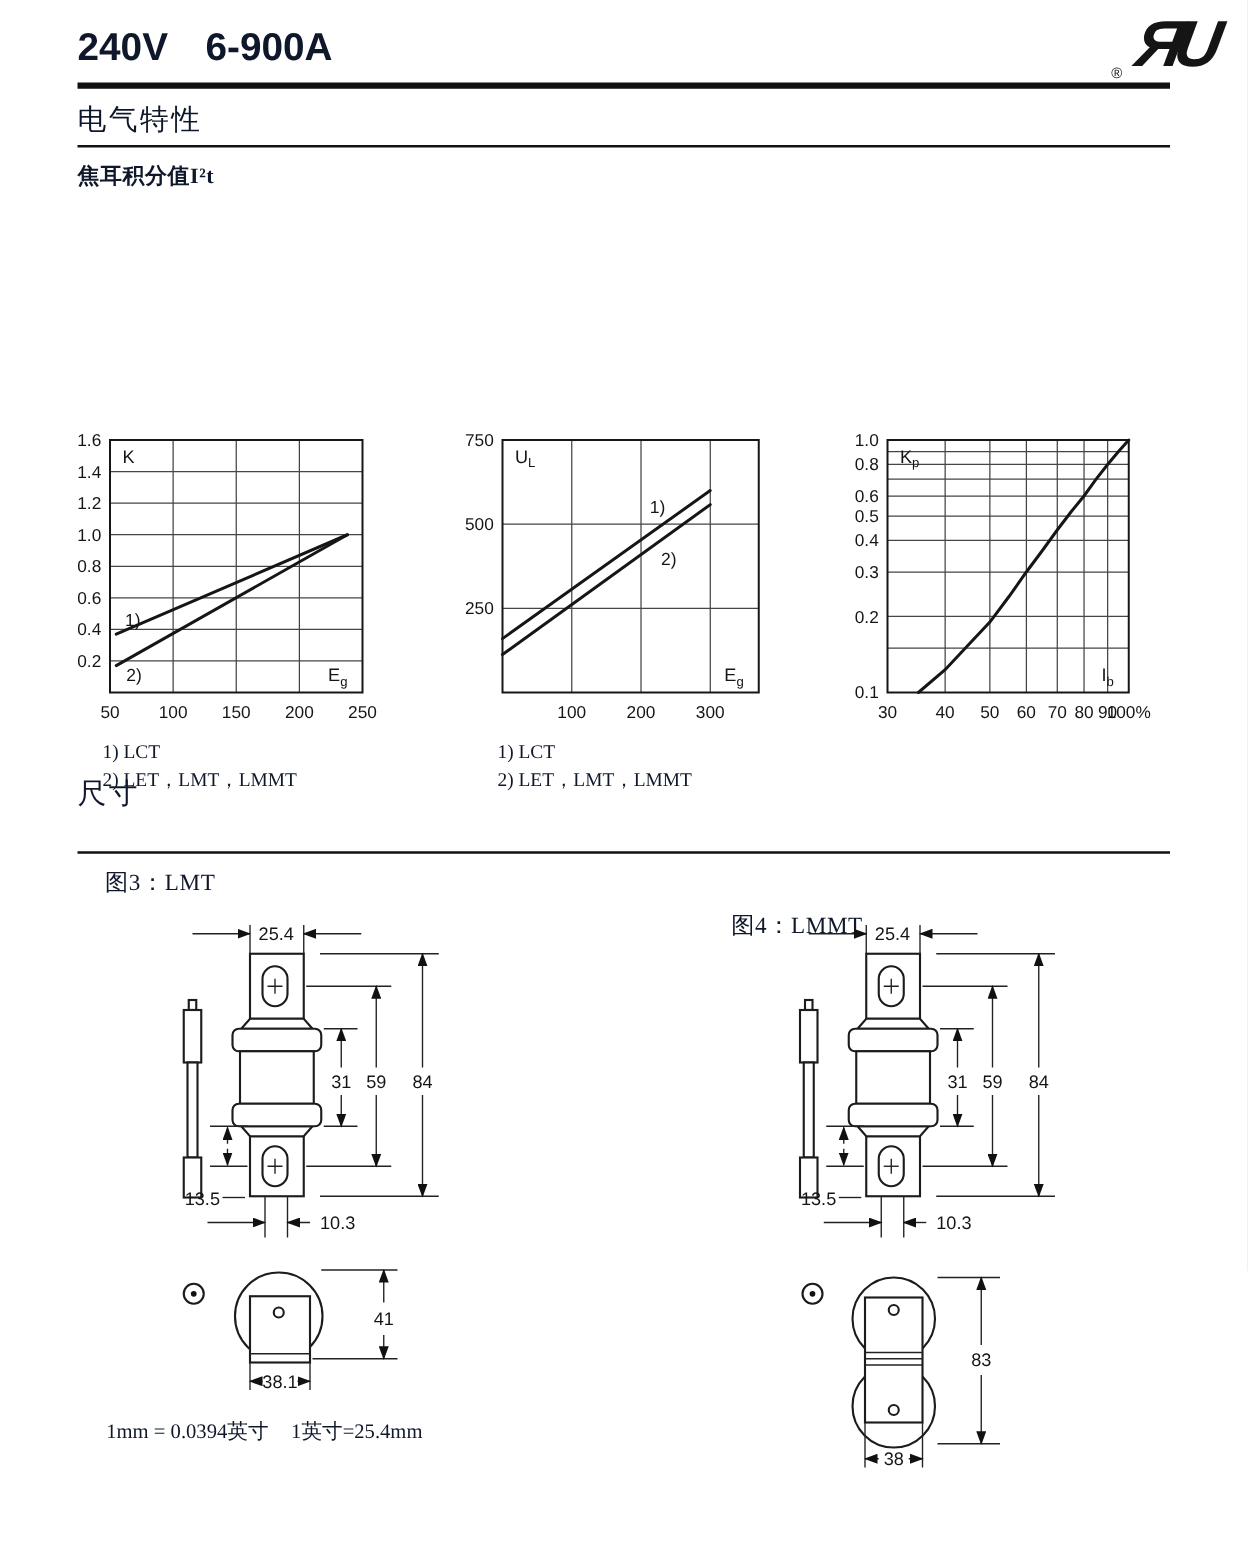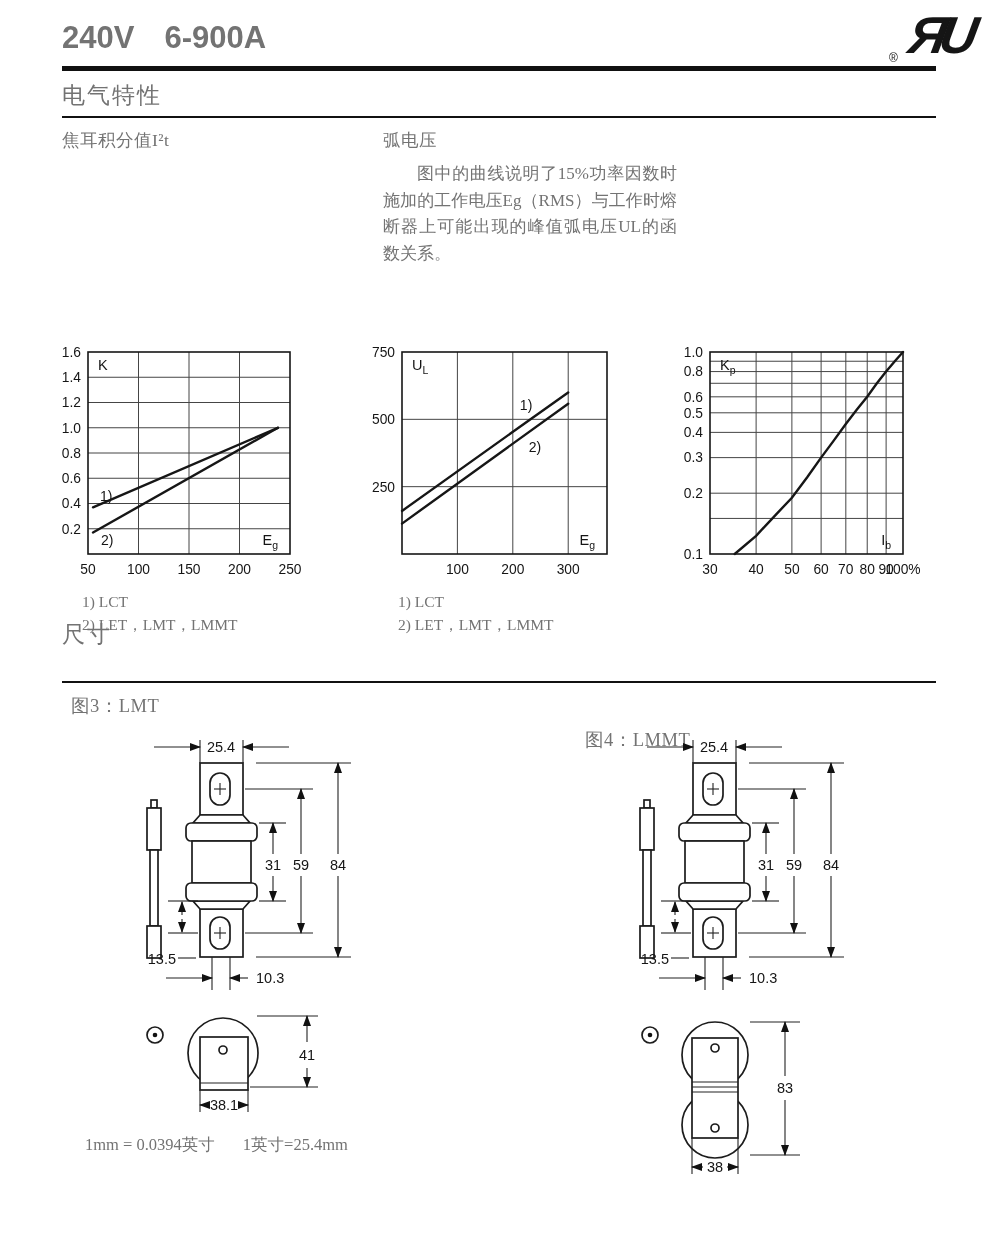--- a/index.html
+++ b/index.html
@@ -1,30 +1,30 @@
 <!DOCTYPE html>
 <html><head>
 <meta charset="utf-8">
 <style>
   html,body{margin:0;padding:0;background:#e8e8e8}
-  .page{position:relative;width:998px;height:1237px;background:#ffffff;color:#737373;
+  .page{position:relative;width:998px;height:1237px;background:#ffffff;color:#0f172a;
         font-family:"Liberation Serif","DejaVu Serif",serif;overflow:hidden;margin:0 auto}
   .abs{position:absolute}
   .title{font-family:"Liberation Sans","DejaVu Sans",sans-serif;font-weight:bold;font-size:31px}
   .title span{margin-right:30px}
   .rule-thick{background:#111;height:5px}
   .rule-thin{background:#111;height:2px}
   .sec-head{font-size:23px;font-weight:normal;letter-spacing:2px}
   .col{font-size:17px;line-height:1.56;text-align:justify}
-  .col h3{font-size:17.5px;margin:0 0 7px 0;font-weight:normal;letter-spacing:.5px}
+  .col h3{font-size:17.5px;margin:0 0 7px 0;font-weight:bold;letter-spacing:.5px}
   .col p{margin:0;text-indent:2em}
   .legend{font-size:15.5px;line-height:1.5}
   .caption{font-size:18.5px;letter-spacing:.5px}
   .footer{font-size:16.5px;line-height:1.58}
-  .footer .gap{display:inline-block;margin-left:28px}
+  .footer .gap{display:inline-block;margin-left:18px}
   svg text{fill:#151515;font-family:"Liberation Sans","DejaVu Sans",sans-serif}
   .fig text{font-size:14.5px}
   .figshape{fill:#ffffff;stroke:#1c1c1c;stroke-width:1.7}
   .dim{stroke:#222;stroke-width:1.1;fill:none}
   .dimarrow{fill:#111}
 </style>
 </head>
 <body>
 
 <div class="page">
@@ -40,24 +40,20 @@
     <text x="4" y="59" font-size="12">®</text>
   </svg>
 
   <div class="abs rule-thick" style="left:62px;top:66px;width:874px"></div>
 
   <div class="abs sec-head" style="left:62px;top:80px">电气特性</div>
   <div class="abs rule-thin" style="left:62px;top:116px;width:874px"></div>
 
   <div class="abs col" style="left:62px;top:127px;width:296px">
     <h3>焦耳积分值I²t</h3>
-  </div>
-  <div class="abs col" style="left:383px;top:127px;width:294px">
-    <h3>弧电压</h3>
-    <p>图中的曲线说明了15%功率因数时施加的工作电压Eg（RMS）与工作时熔断器上可能出现的峰值弧电压UL的函数关系。</p>
   </div>
 
   <svg id="chart-1" class="abs" style="left:48px;top:342px" width="255" height="245">
       <line x1="90.5" y1="10" x2="90.5" y2="212" stroke="#454545" stroke-width="1"></line>
       <line x1="141" y1="10" x2="141" y2="212" stroke="#454545" stroke-width="1"></line>
       <line x1="191.5" y1="10" x2="191.5" y2="212" stroke="#454545" stroke-width="1"></line>
       <line x1="40" y1="186.75" x2="242" y2="186.75" stroke="#454545" stroke-width="1"></line>
       <line x1="40" y1="161.5" x2="242" y2="161.5" stroke="#454545" stroke-width="1"></line>
       <line x1="40" y1="136.25" x2="242" y2="136.25" stroke="#454545" stroke-width="1"></line>
       <line x1="40" y1="111" x2="242" y2="111" stroke="#454545" stroke-width="1"></line>
@@ -148,21 +144,21 @@
     <div>2) LET，LMT，LMMT</div>
   </div>
   <div class="abs legend" style="left:398px;top:590px">
     <div>1) LCT</div>
     <div>2) LET，LMT，LMMT</div>
   </div>
 
   <div class="abs sec-head" style="left:62px;top:619px">尺寸</div>
   <div class="abs rule-thin" style="left:62px;top:681px;width:874px"></div>
 
-  <div class="abs caption" style="left:71px;top:693px">图3：LMT</div>
+  <div class="abs caption" style="left:84px;top:693px">图3：LMT</div>
   <div class="abs caption" style="left:585px;top:727px">图4：LMMT</div>
 
   <svg class="abs fig" style="left:60px;top:728px" width="330" height="402">
     <defs>
       <marker id="arrF3" markerWidth="11" markerHeight="8" refX="10" refY="4" orient="auto" markerUnits="userSpaceOnUse">
         <path class="dimarrow" d="M0,0 L11,4 L0,8 z"></path>
       </marker>
     </defs>
 
     <g class="figshape">

